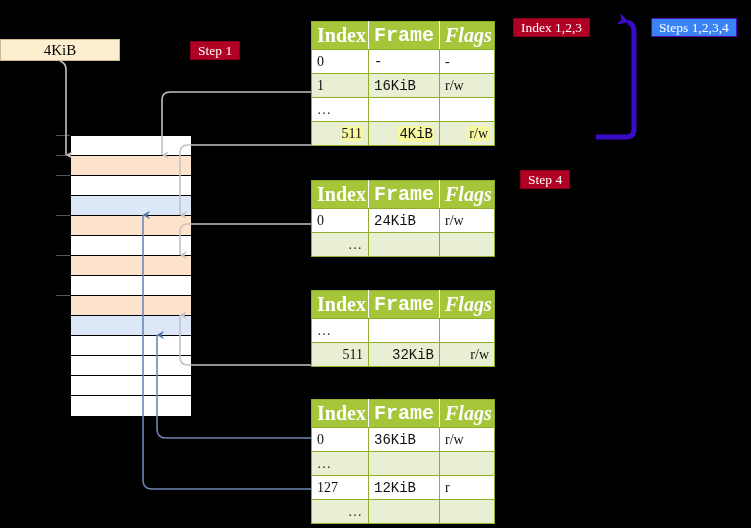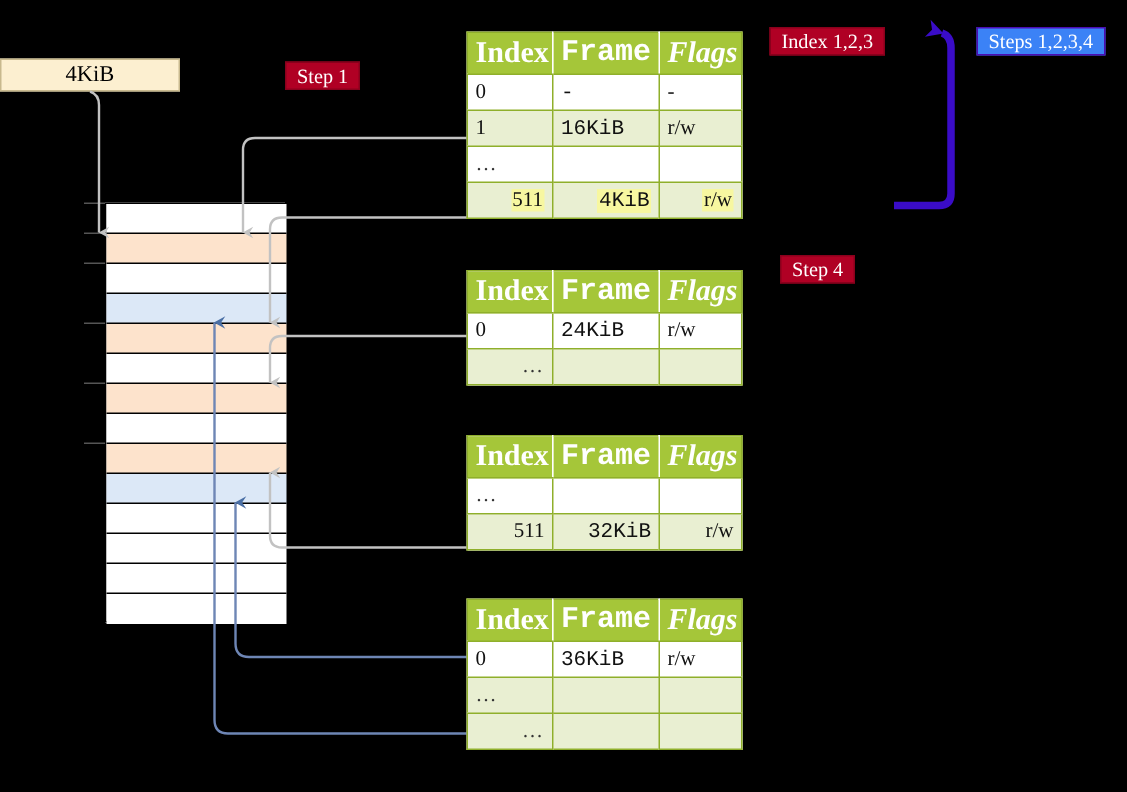--- a/index.html
+++ b/index.html
@@ -266,20 +266,25 @@
         <tr class="plain">
           <td class="c-idx">0</td>
           <td class="c-frm">36KiB</td>
           <td class="c-flg">r/w</td>
         </tr>
         <tr class="alt">
           <td class="c-idx"><span class="dots">…</span></td>
           <td class="c-frm"></td>
           <td class="c-flg"></td>
         </tr>
+        <tr class="plain">
+          <td class="c-idx">127</td>
+          <td class="c-frm">12KiB</td>
+          <td class="c-flg">r</td>
+        </tr>
         <tr class="alt">
           <td class="c-idx"><span class="dots">…</span></td>
           <td class="c-frm"></td>
           <td class="c-flg"></td>
         </tr>
       </tbody>
     </table>
 
 </div>
 

